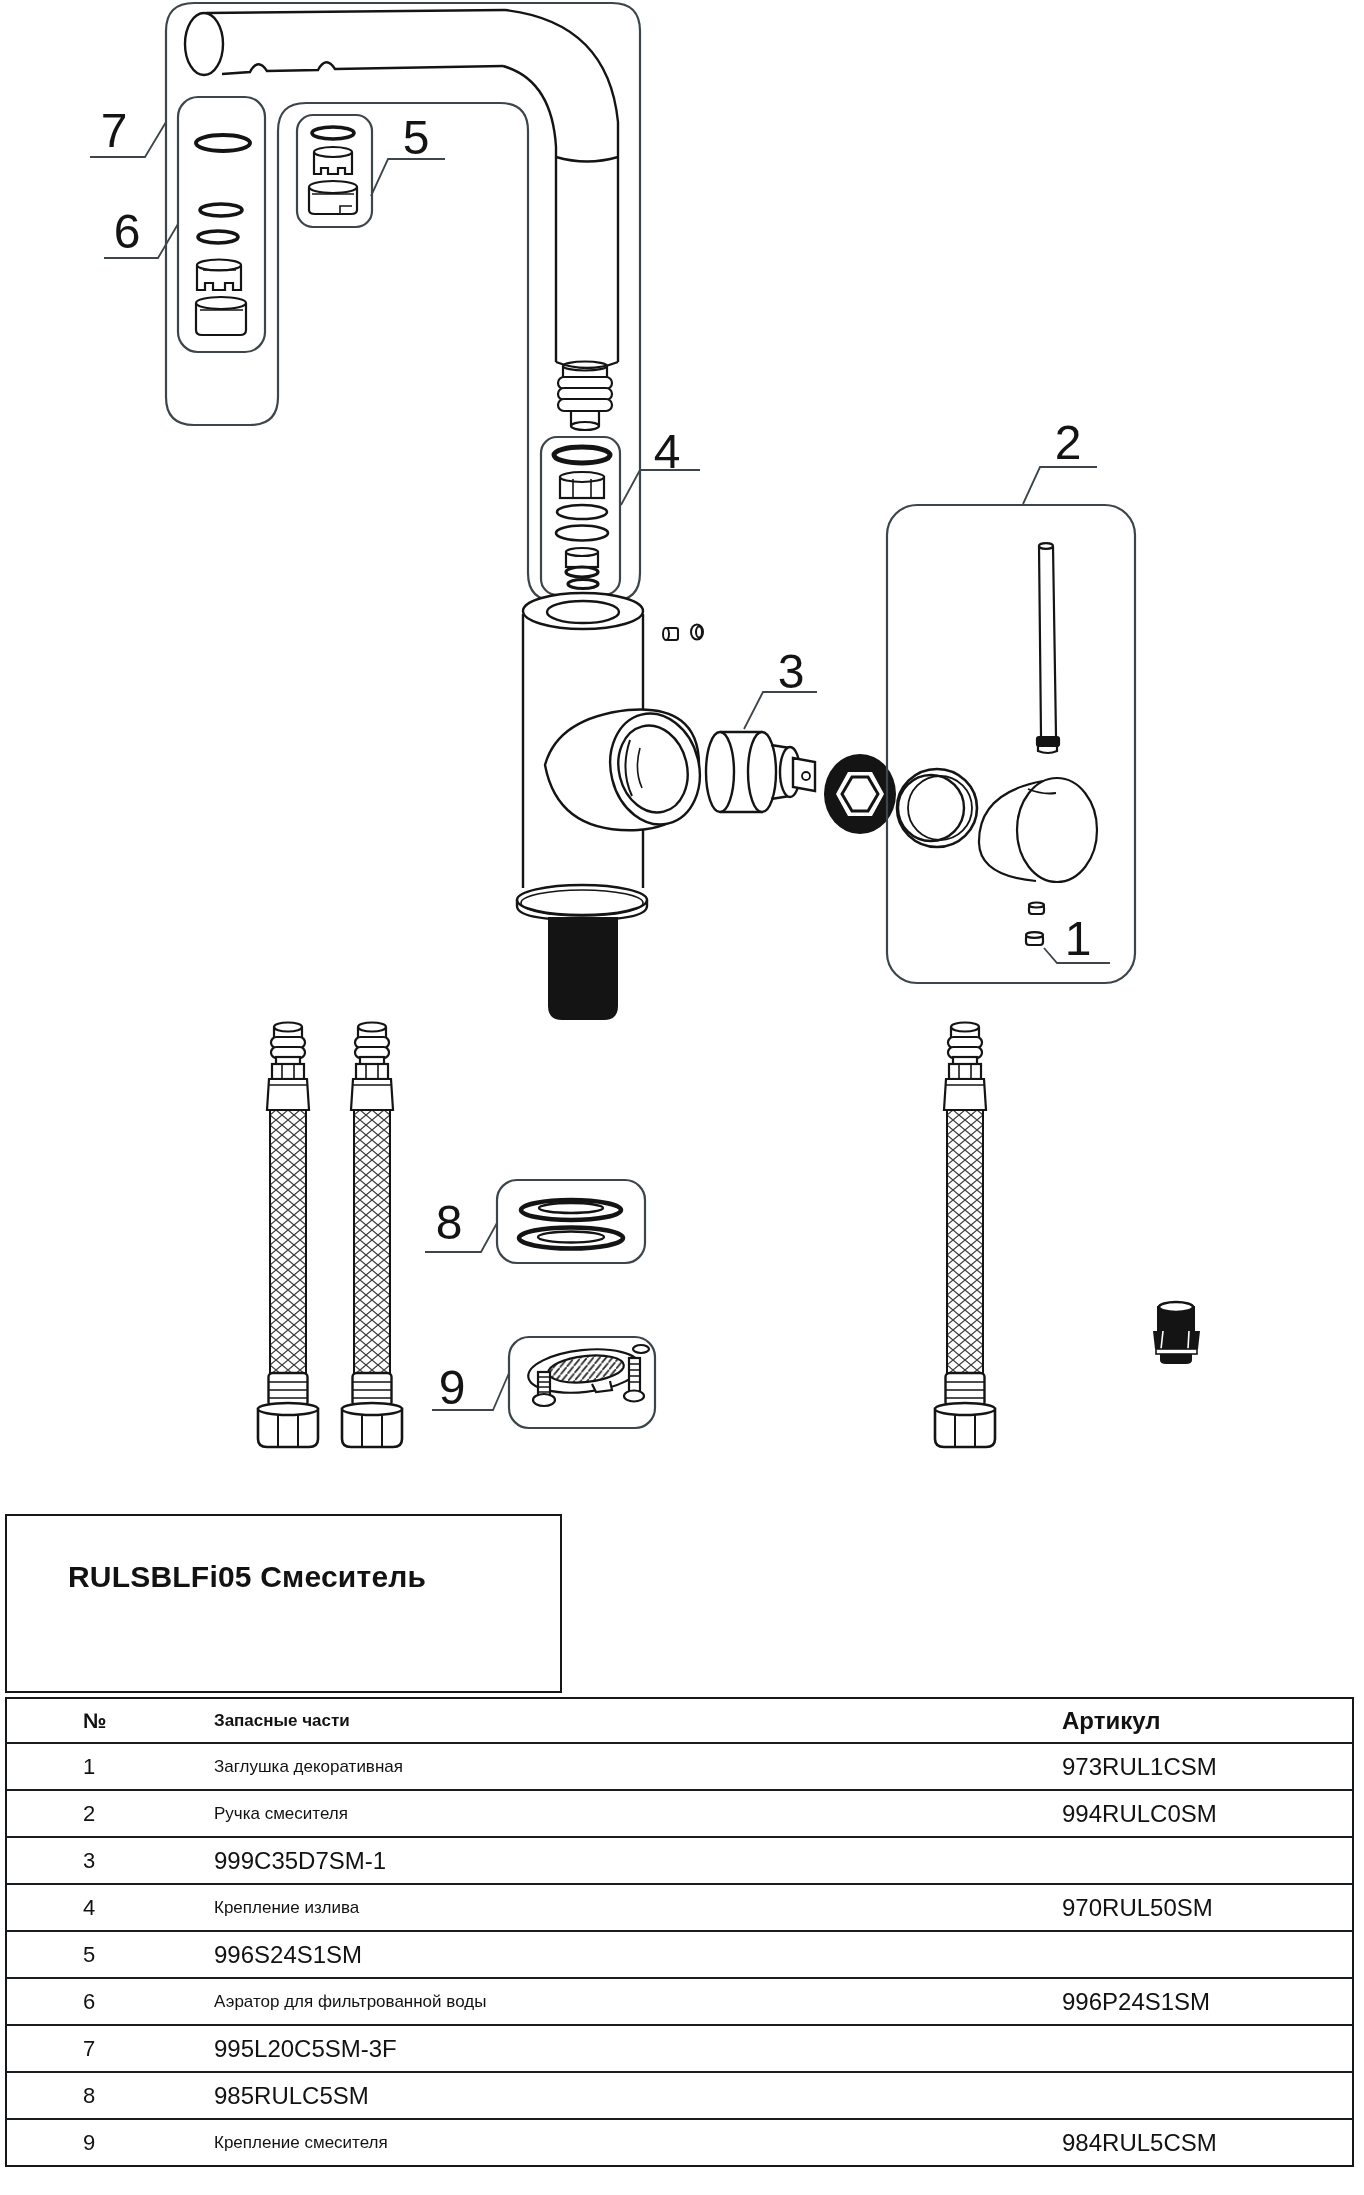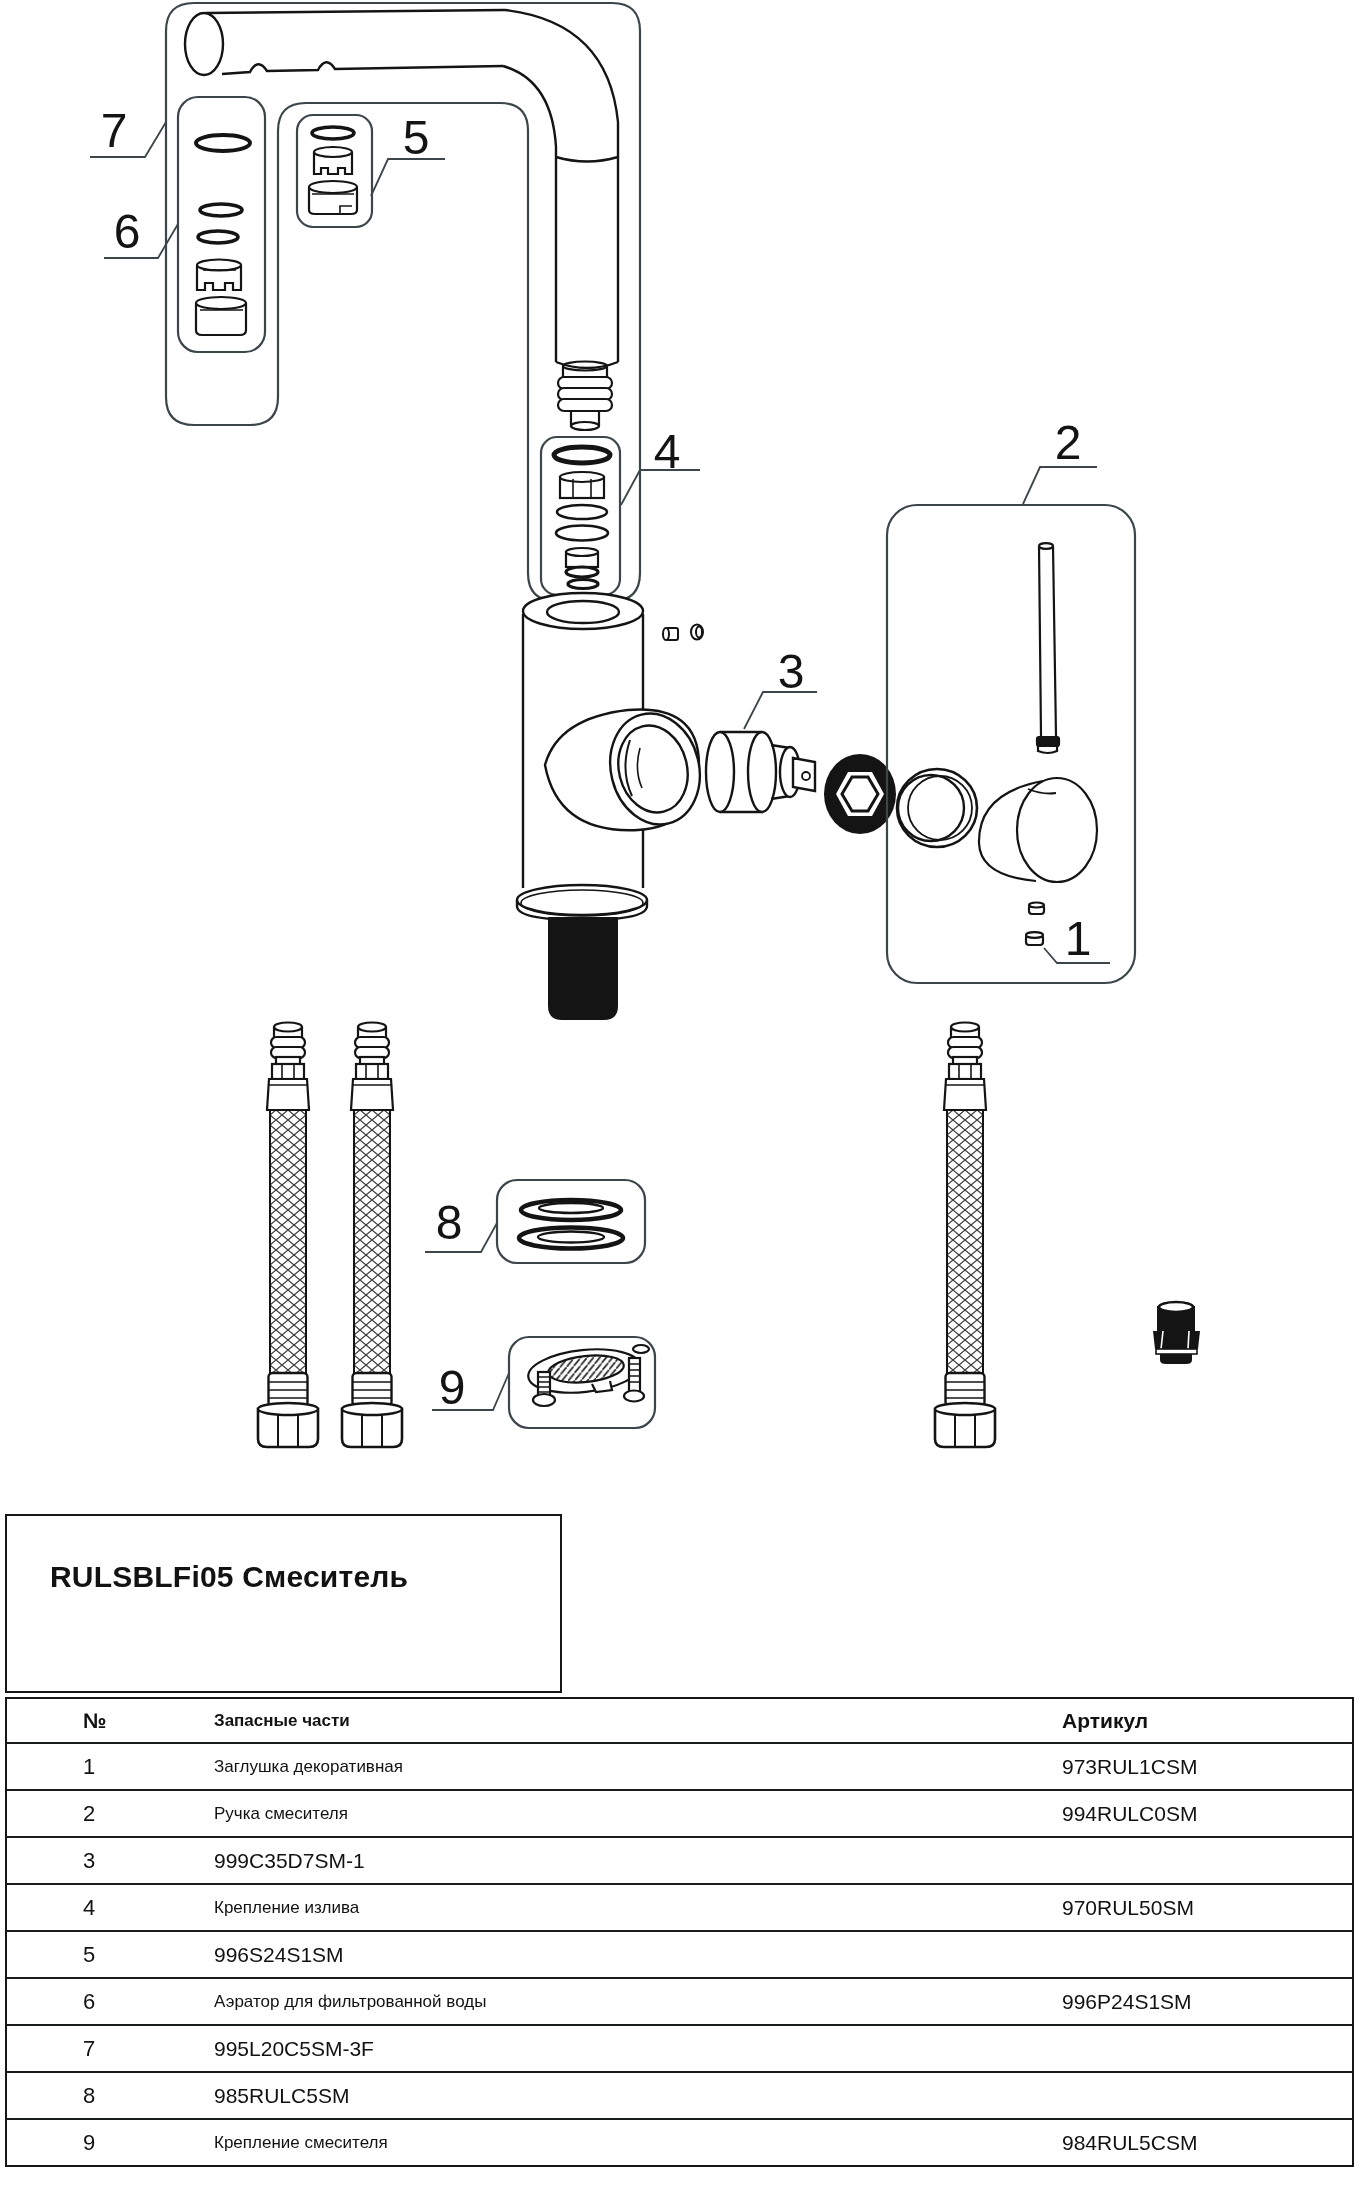--- a/index.html
+++ b/index.html
@@ -5,30 +5,30 @@
   html,body{margin:0;padding:0;background:#ffffff;}
   body{width:1364px;height:2195px;position:relative;font-family:"Liberation Sans",sans-serif;color:#121212;}
   .stage{position:absolute;inset:0;background:#fff;}
   svg text{font-family:"Liberation Sans",sans-serif;}
   .callout-num{font-size:48px;fill:#141414;}
   .title-box{
     position:absolute;left:5px;top:1514px;width:557px;height:179px;
     border:2px solid #15181a;box-sizing:border-box;
     padding:34px 0 0 43px;
   }
-  .title-box .line{font-size:30px;font-weight:600;line-height:54px;letter-spacing:.2px;}
+  .title-box .line{font-size:30px;font-weight:600;line-height:54px;letter-spacing:.2px;margin-left:18px;}
   .parts-table{
     position:absolute;left:5px;top:1697px;width:1349px;
     border:2px solid #15181a;box-sizing:border-box;
   }
   .t-row{display:flex;align-items:center;height:47px;border-top:2px solid #1a1d1f;box-sizing:border-box;}
   .t-row.header{height:43px;border-top:none;font-weight:700;}
   .c-num{width:207px;padding-left:76px;box-sizing:border-box;font-size:22px;}
   .c-name{width:848px;box-sizing:border-box;font-size:17px;}
-  .c-sku{flex:1;font-size:21px;}
+  .c-sku{flex:1;font-size:24px;}
   .t-row.header .c-num{font-size:21px;}
 </style>
 </head>
 <body>
 
 <div class="stage">
 
   <svg width="1364" height="1497" viewBox="0 0 1364 1497">
     <defs>
       <pattern id="braidPat" width="12" height="10" patternUnits="userSpaceOnUse">

